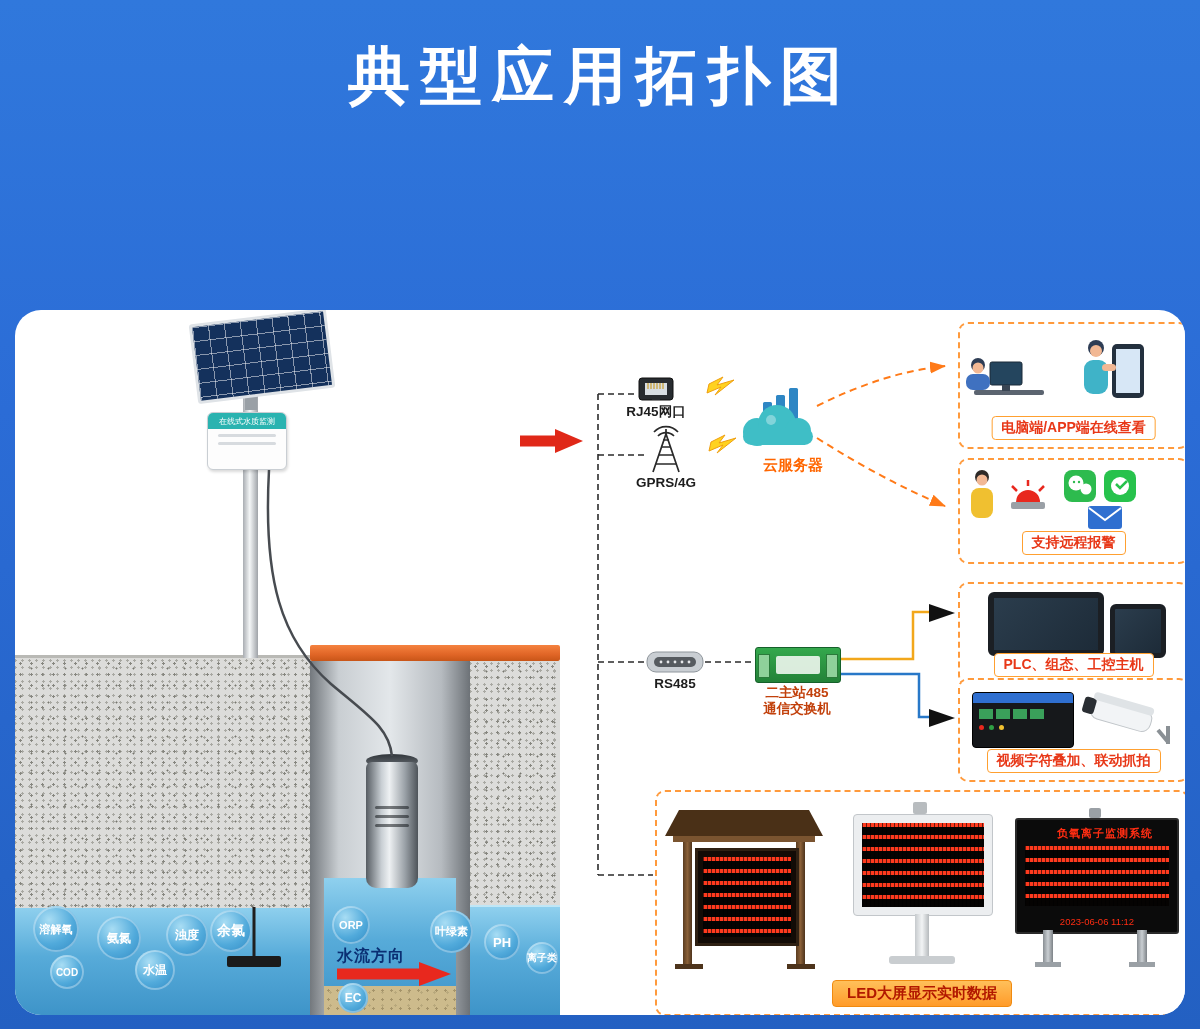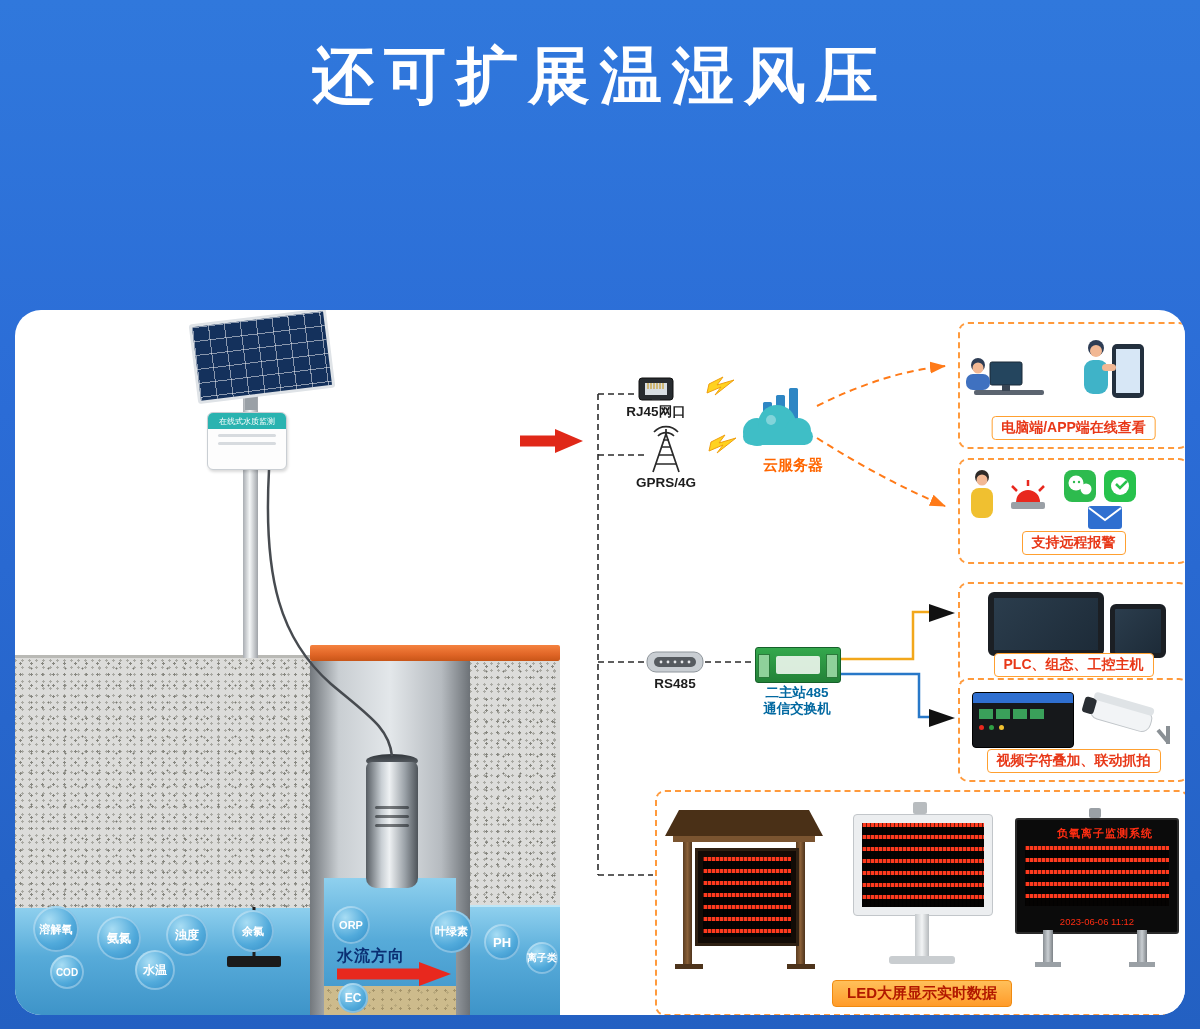--- a/index.html
+++ b/index.html
@@ -34,35 +34,35 @@
   
   .iconlabel{font-size:13.5px;font-weight:bold;color:#1d1d1d;text-align:center;}
   .cloudlabel{font-size:15px;font-weight:bold;color:#ff6600;text-align:right;}
   .chip{display:inline-block;background:#fff;border:1px solid #ffa030;color:#e83818;font-weight:bold;font-size:14px;padding:2px 9px;border-radius:4px;white-space:nowrap;}
   .chip--led{background:linear-gradient(180deg,#ffc05a,#ff9b2a);border-color:#f08a10;color:#b21800;font-size:15px;padding:3px 14px;}
   .obox{position:absolute;border:2px dashed #ff9a3c;border-radius:10px;background:#fff;}
   .obox .chip{position:absolute;bottom:7px;left:50%;transform:translateX(-50%);}
   .pcb{background:linear-gradient(180deg,#34a84c,#238238);border:1px solid #15602a;border-radius:3px;}
   .pcb .term{position:absolute;width:10px;height:22px;top:6px;background:#8fd19a;border:1px solid #2a7a3a;}
   .pcb .sticker{position:absolute;left:20px;top:8px;width:44px;height:18px;background:#eef6ee;border-radius:2px;opacity:.9;}
-  .switchlabel{font-size:13.5px;font-weight:bold;color:#0369a1;line-height:16px;text-align:center;}
+  .switchlabel{font-size:13.5px;font-weight:bold;color:#c2410c;line-height:16px;text-align:center;}
   .monitor{position:absolute;border:6px solid #1b1f24;border-radius:6px;background:linear-gradient(135deg,#2b3d4d,#1d2b38);}
   .monitor--small{border-width:5px;}
   .ledrows{background-color:#050302;background-image:repeating-linear-gradient(90deg,rgba(0,0,0,.6) 0 1px,transparent 1px 4px),repeating-linear-gradient(180deg,#ff3a1e 0 4px,transparent 4px 12px);}
   .ledscreen{background:#0b0b0b;border:2px solid #2a2a2a;border-radius:3px;}
   .ledtitle{color:#ff2d12;font-size:11px;font-weight:bold;text-align:center;margin-top:6px;letter-spacing:1px;padding-left:16px;}
   .leddate{color:#ff2d12;font-size:9.5px;text-align:center;position:absolute;left:0;right:0;bottom:5px;}
   .post{background:linear-gradient(90deg,#888e93,#c9ced2,#7d8287);}
   .woodpost{background:linear-gradient(90deg,#5a3c20,#8a6038,#4e341c);}
 </style>
 </head>
 <body>
 
 <div class="header">
-  <div class="title">还可扩展温湿风压</div>
+  <div class="title">典型应用拓扑图</div>
 </div>
 
 <div class="panel">
 
   <div class="abs water" style="left:0;top:595px;width:545px;height:110px;border-top:2px solid #bfe6f6;"></div>
   <div class="abs speckle" style="left:0;top:345px;width:295px;height:250px;border-top:3px solid #b9b9b5;"></div>
   <div class="abs shaft" style="left:295px;top:351px;width:160px;height:354px;"></div>
   <div class="abs water" style="left:309px;top:568px;width:132px;height:137px;"></div>
   <div class="abs sand" style="left:309px;top:676px;width:132px;height:29px;"></div>
   <div class="abs speckle" style="left:455px;top:351px;width:90px;height:244px;"></div>
@@ -163,21 +163,21 @@
 
     <path d="M824,349 H898 V302 H914" stroke="#f2a71b" stroke-width="2.5" fill="none"></path>
     <polygon points="914,294 940,303 914,312" fill="#111"></polygon>
     <path d="M824,364 H904 V407 H914" stroke="#2878c8" stroke-width="2.5" fill="none"></path>
     <polygon points="914,399 940,408 914,417" fill="#111"></polygon>
   </svg>
 
   <div class="bubble" style="left:18px;top:596px;width:46px;height:46px;font-size:11px;">溶解氧</div>
   <div class="bubble" style="left:82px;top:606px;width:44px;height:44px;font-size:12px;">氨氮</div>
   <div class="bubble" style="left:151px;top:604px;width:42px;height:42px;font-size:12px;">浊度</div>
-  <div class="bubble" style="left:217px;top:600px;width:42px;height:42px;font-size:11px;">余氯</div>
+  <div class="bubble" style="left:195px;top:600px;width:42px;height:42px;font-size:14px;">余氯</div>
   <div class="bubble" style="left:35px;top:645px;width:34px;height:34px;font-size:10px;">COD</div>
   <div class="bubble" style="left:120px;top:640px;width:40px;height:40px;font-size:12px;">水温</div>
   <div class="bubble" style="left:317px;top:596px;width:38px;height:38px;font-size:11px;">ORP</div>
   <div class="bubble" style="left:323px;top:673px;width:30px;height:30px;font-size:12px;">EC</div>
   <div class="bubble" style="left:415px;top:600px;width:43px;height:43px;font-size:11px;">叶绿素</div>
   <div class="bubble" style="left:469px;top:614px;width:36px;height:36px;font-size:13px;">PH</div>
   <div class="bubble" style="left:511px;top:632px;width:32px;height:32px;font-size:10px;">离子类</div>
 
   <div class="abs flowlabel" style="left:322px;top:636px;">水流方向</div>
 

